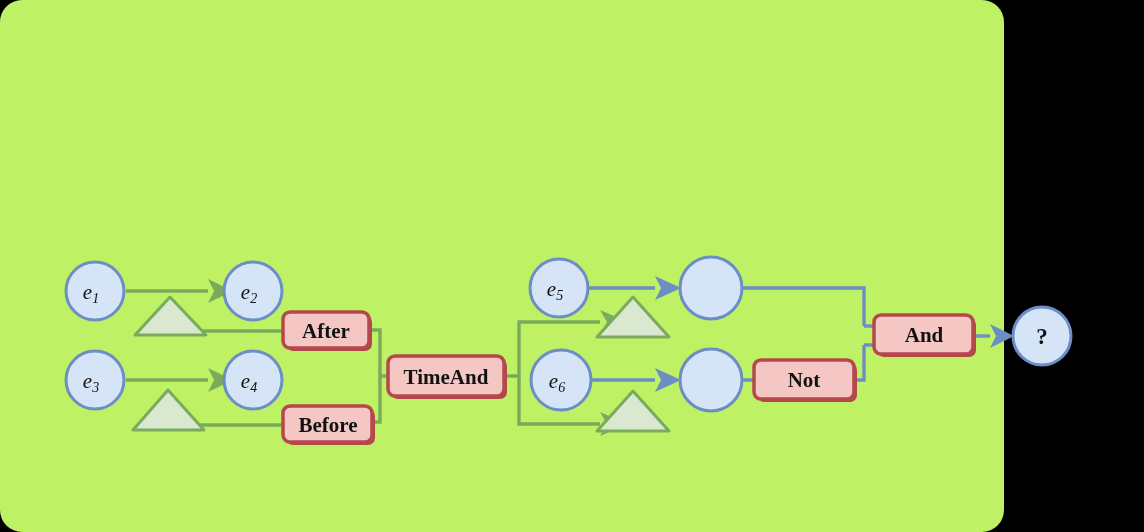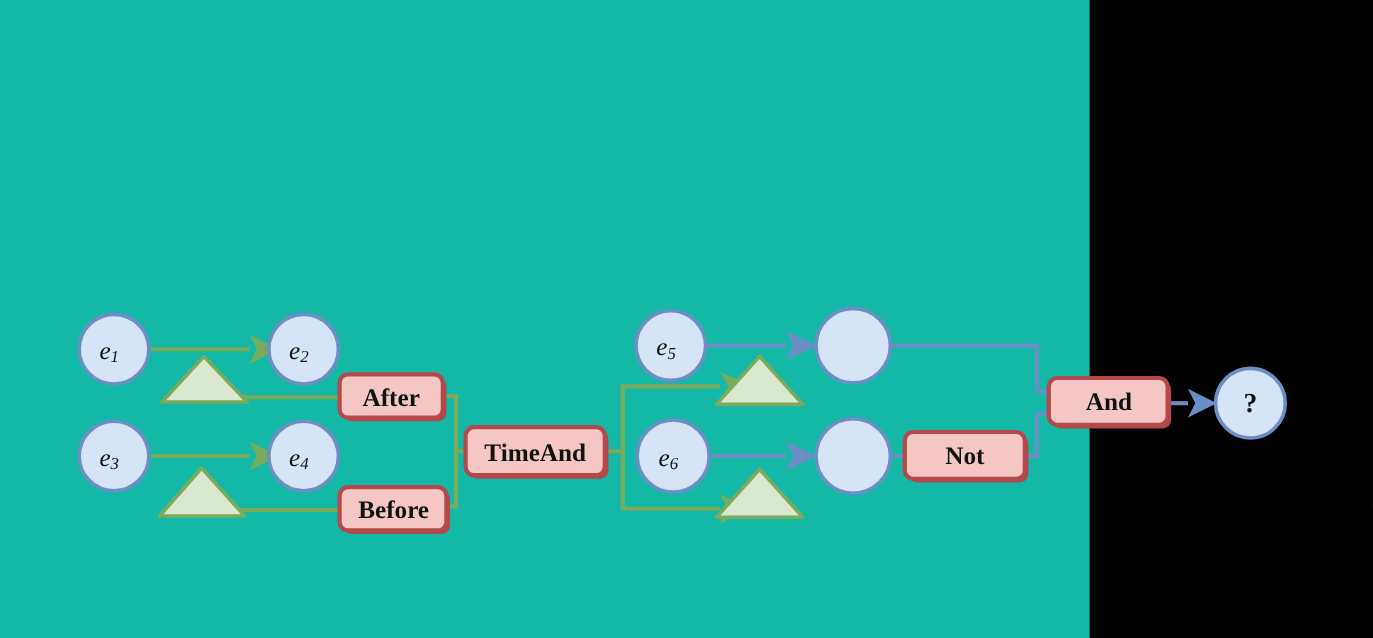--- a/index.html
+++ b/index.html
@@ -8,23 +8,24 @@
     background: #000000;
   }
   body {
     width: 1144px;
     height: 532px;
     overflow: hidden;
     font-family: "Liberation Serif", serif;
   }
   #canvas {
     position: relative;
-    width: 908px;
+    width: 1004px;
     height: 532px;
-    background: #14b8a6;
+    background: #bef264;
+    border-radius: 22px;
   }
   svg#diagram {
     position: absolute;
     left: 0;
     top: 0;
     width: 1144px;
     height: 532px;
     display: block;
   }
   .node-circle {

